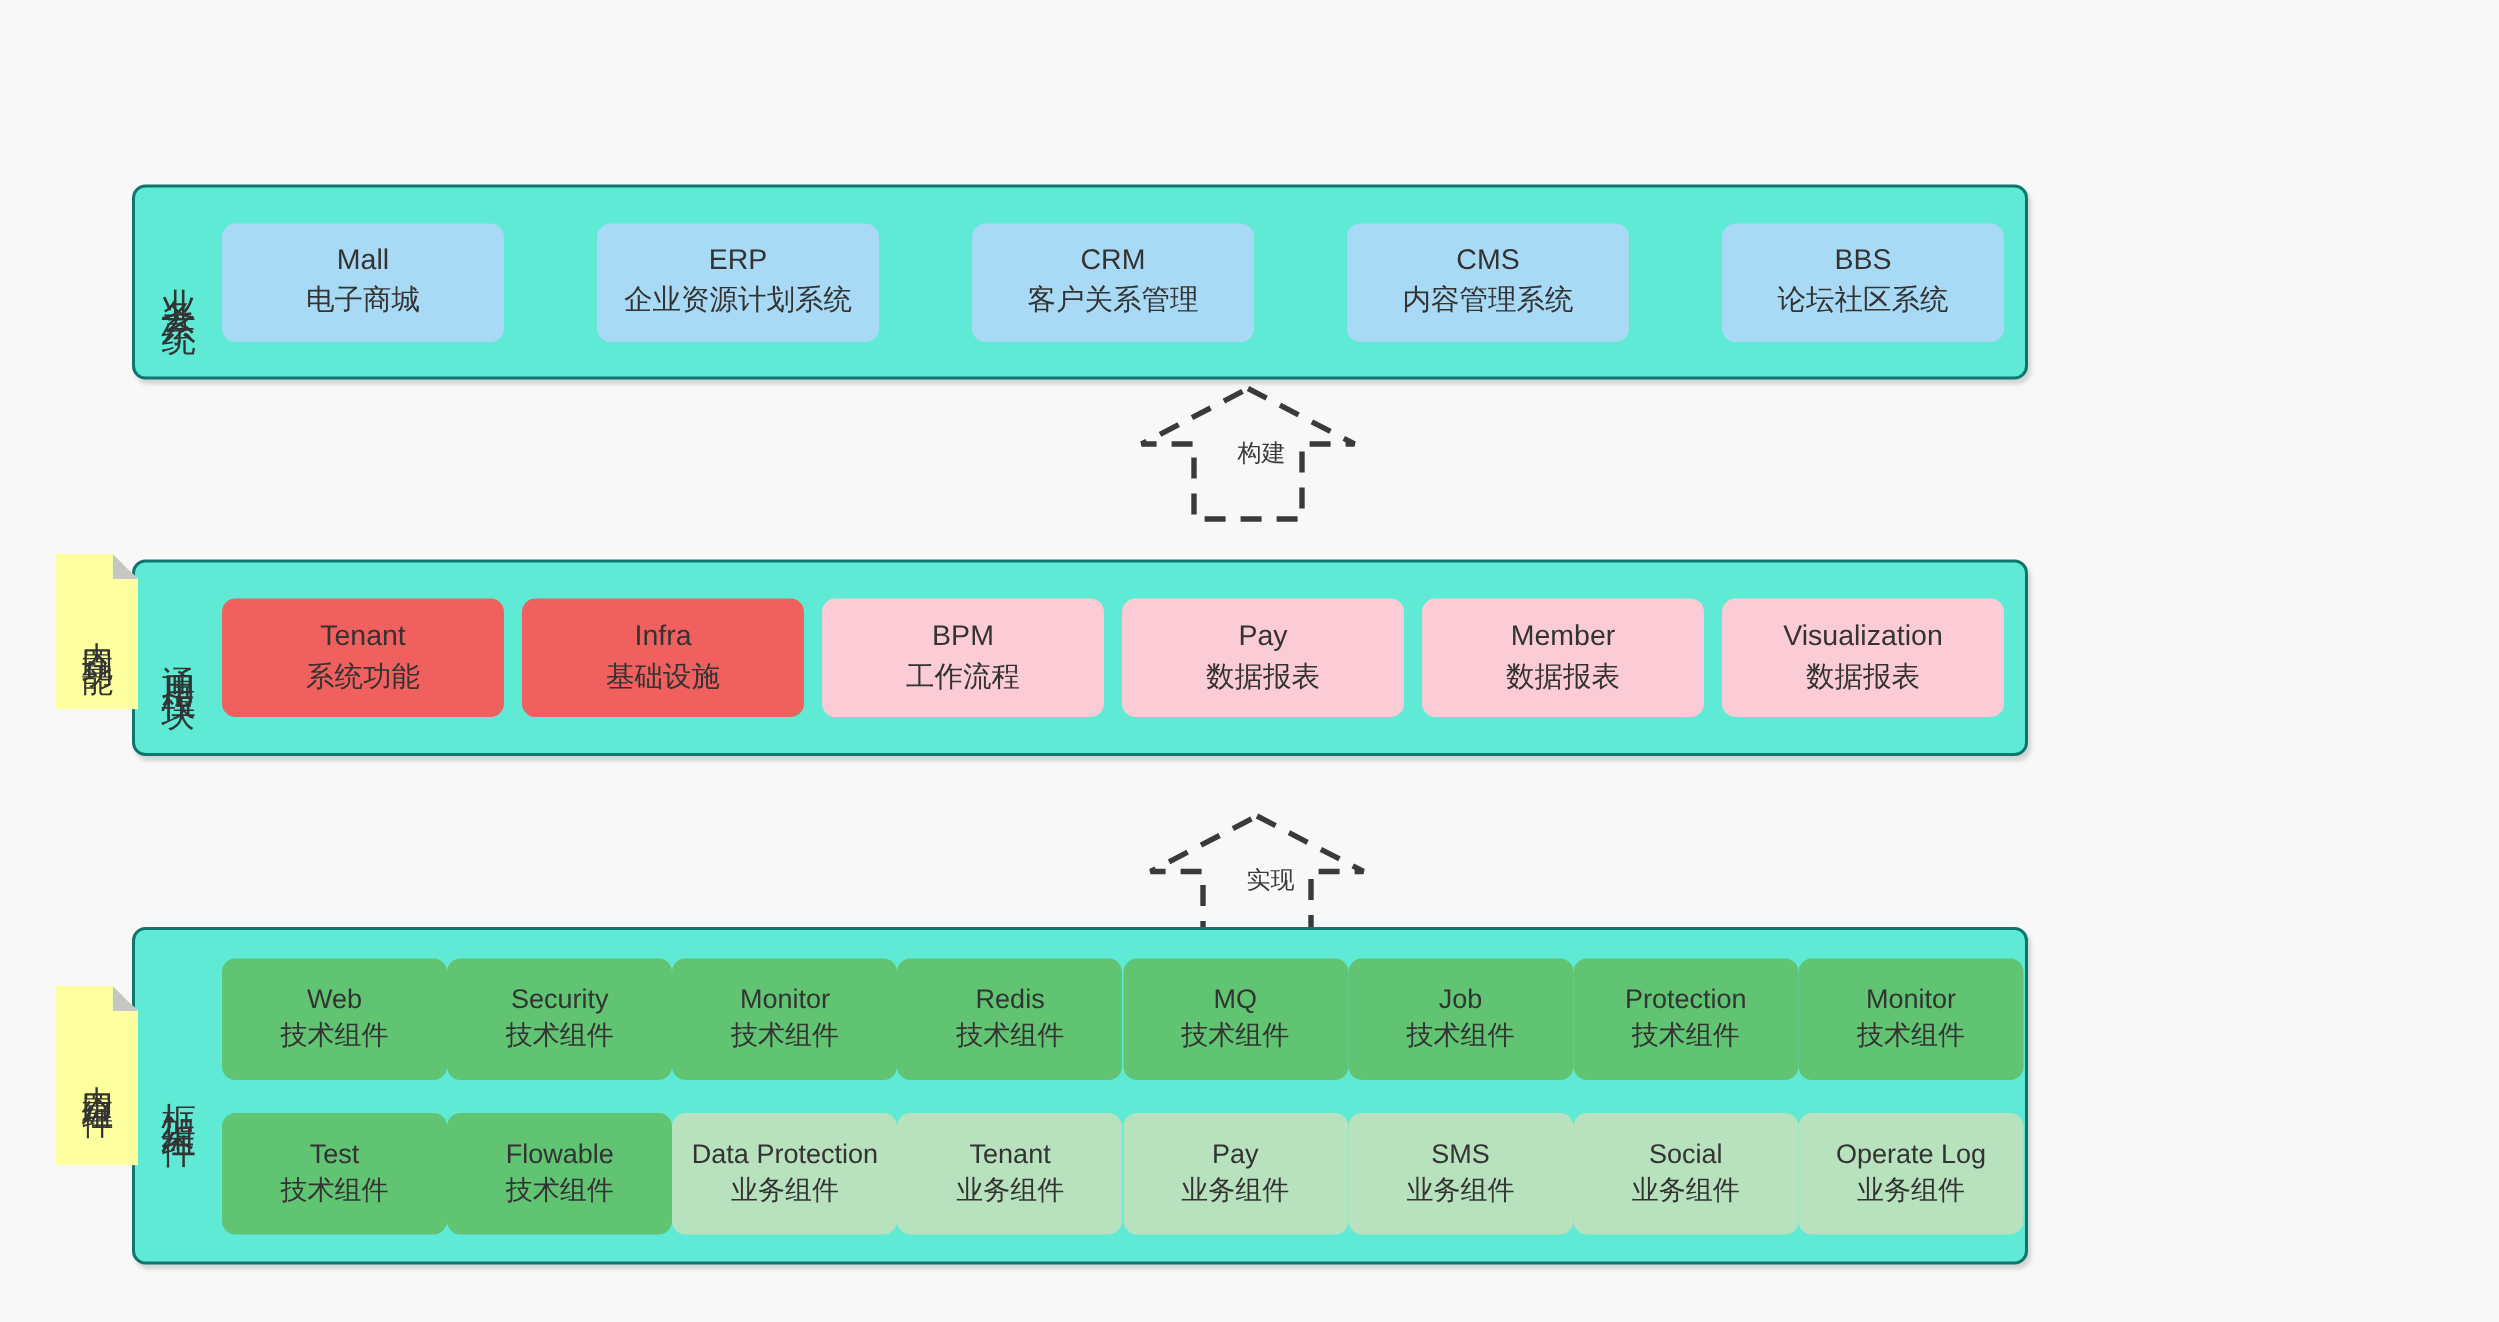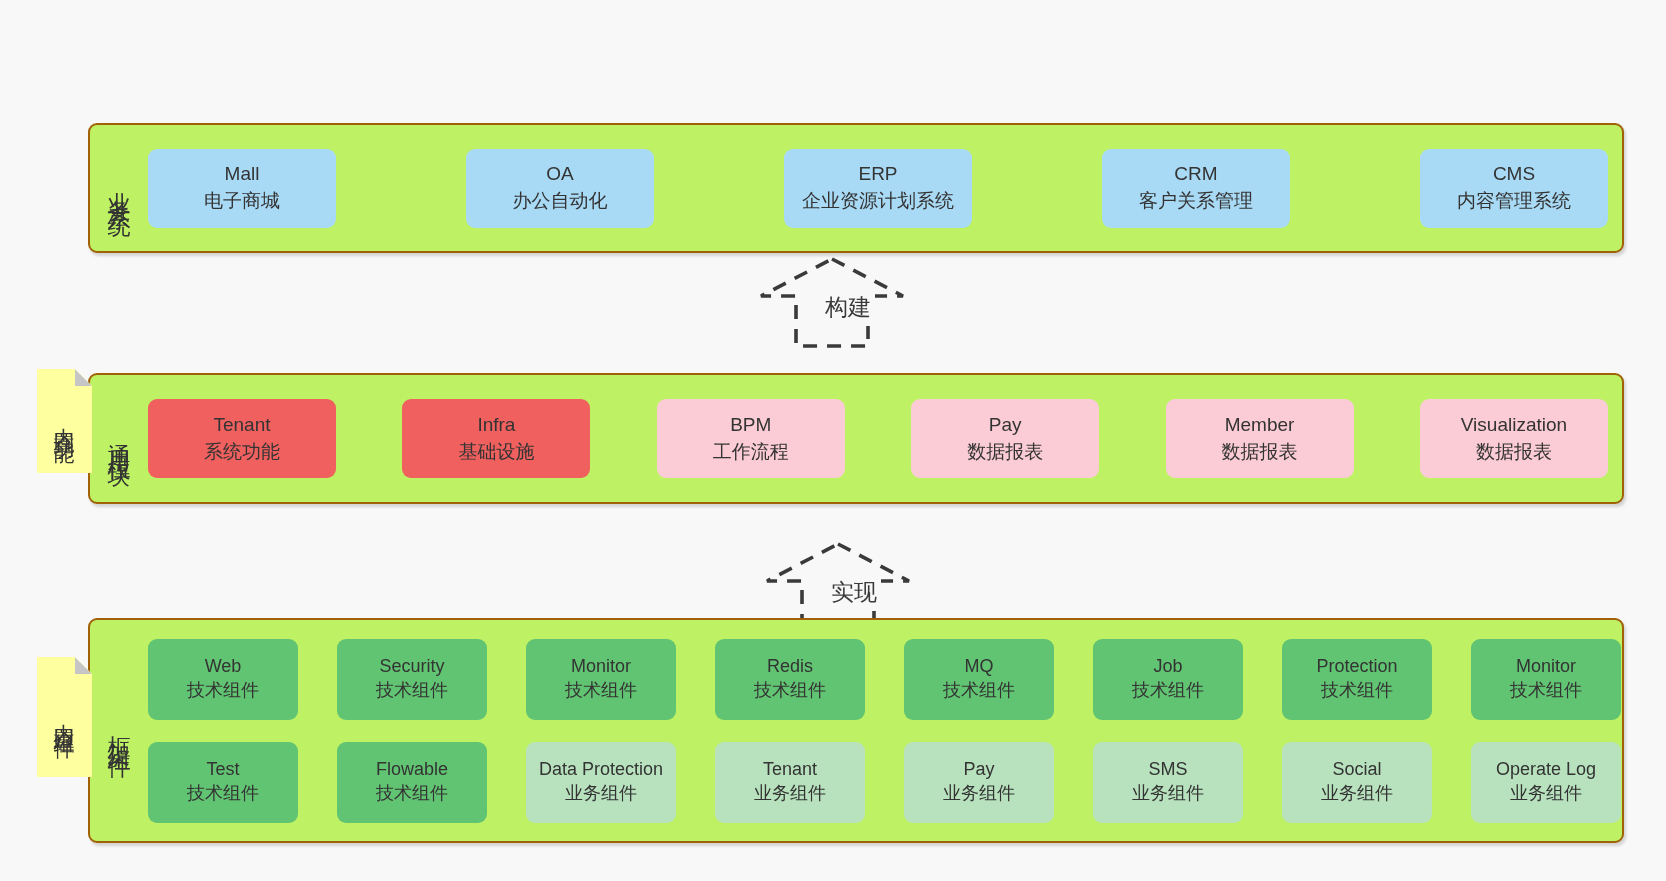--- a/index.html
+++ b/index.html
@@ -8,23 +8,23 @@
     background:#f8f8f8;
     font-family:"Liberation Sans", sans-serif;
     color:#333;
     position:relative;
     overflow:hidden;
   }
   .stage { position:absolute; inset:0; }
 
   
   .band {
-    position:absolute; left:88px; width:1536px;
-    background:#bef264;
-    border:2px solid #a16207;
+    position:absolute; left:88px; width:1264px;
+    background:#5eead4;
+    border:2px solid #0f766e;
     border-radius:9px;
     box-sizing:border-box;
     box-shadow:2px 3px 3px rgba(0,0,0,0.15);
     display:flex;
     z-index:2;
   }
   #band-business   { top:123px; height:130px; }
   #band-modules    { top:373px; height:131px; }
   #band-components { top:618px; height:225px; }
 
@@ -87,21 +87,21 @@
   }
 
   
   .arrow { position:absolute; width:150px; height:95px; z-index:1; }
   #arrow-build     { left:757px; top:255px; }
   #arrow-implement { left:763px; top:540px; }
   .arrow svg { position:absolute; inset:0; }
   .arrow-label {
     position:absolute; left:64px; top:34px;
     background:#f8f8f8; padding:3px 4px;
-    font-size:23px; color:#3a3a3a; white-space:nowrap;
+    font-size:16px; color:#3a3a3a; white-space:nowrap;
   }
 </style>
 </head>
 <body>
 
 <div class="stage">
 
   <div class="sticky" id="sticky-modules">
     <i class="fold"></i>
     <span>内置功能</span>
@@ -114,34 +114,34 @@
   <section class="band" id="band-business">
     <div class="band-label">
       <span>业务系统</span>
     </div>
     <div class="band-content">
       <div class="box box6 v-blue">
         <span>Mall</span>
         <span>电子商城</span>
       </div>
       <div class="box box6 v-blue">
-        <span>OA</span>
-        <span>办公自动化</span>
-      </div>
-      <div class="box box6 v-blue">
         <span>ERP</span>
         <span>企业资源计划系统</span>
       </div>
       <div class="box box6 v-blue">
         <span>CRM</span>
         <span>客户关系管理</span>
       </div>
       <div class="box box6 v-blue">
         <span>CMS</span>
         <span>内容管理系统</span>
+      </div>
+      <div class="box box6 v-blue">
+        <span>BBS</span>
+        <span>论坛社区系统</span>
       </div>
     </div>
   </section>
 
   <div class="arrow" id="arrow-build">
     <svg viewBox="0 0 150 95">
       <path d="M75 4 L146 41 L111 41 L111 91 L39 91 L39 41 L4 41 Z" fill="none" stroke="#3a3a3a" stroke-width="3.6" stroke-dasharray="14 10"></path>
     </svg>
     <span class="arrow-label">构建</span>
   </div>

